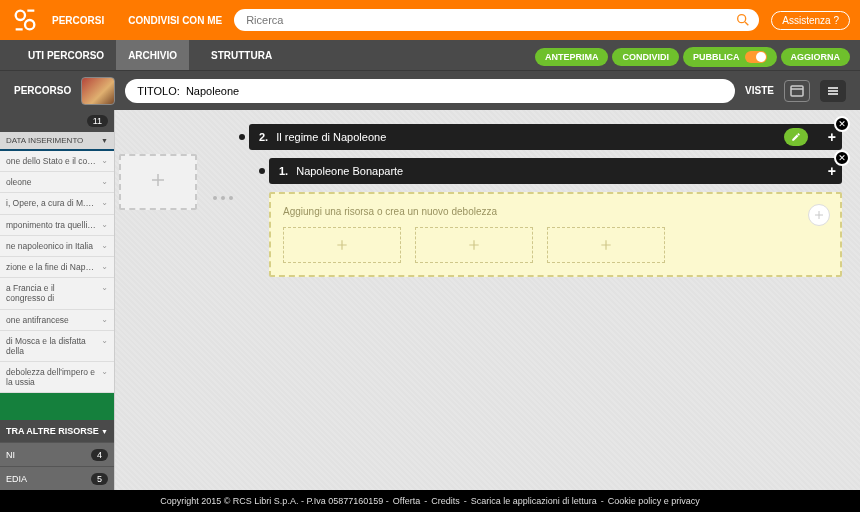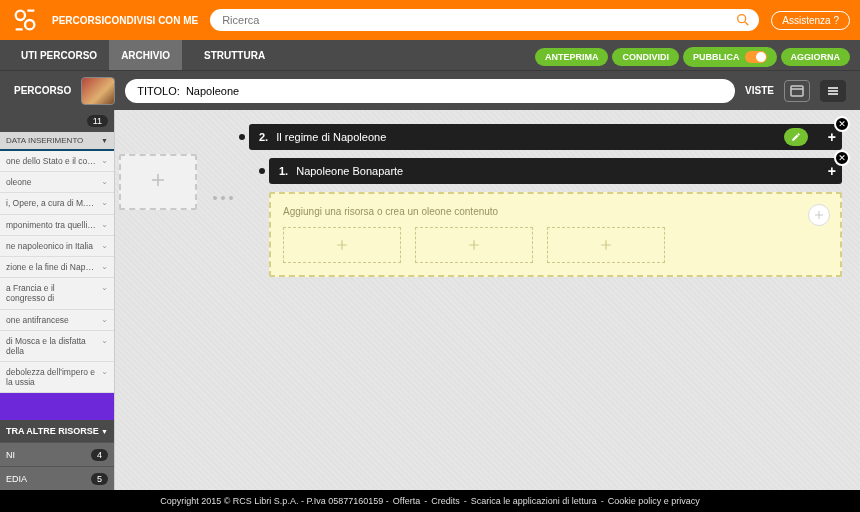--- a/index.html
+++ b/index.html
@@ -1,43 +1,43 @@
 <!DOCTYPE html>
 <html><head>
 <meta charset="utf-8">
 <style>
 *{box-sizing:border-box;margin:0;padding:0;font-family:Arial,Helvetica,sans-serif}
 html,body{width:860px;height:512px;overflow:hidden;background:#e8e8e8}
 .topbar{background:#ff7a00;height:40px;display:flex;align-items:center;padding:0 10px;gap:12px}
 .logo{width:30px;height:30px;display:flex;align-items:center;justify-content:center;color:#fff}
 .logo svg{width:28px;height:28px}
-.topnav{display:flex;gap:0}
+.topnav{display:flex;gap:24px}
 .topnav-item{color:#fff;font-size:10px;font-weight:bold;cursor:pointer}
 .search-wrap{flex:1;position:relative}
 .search-input{width:100%;height:22px;border-radius:11px;border:none;padding:0 30px 0 12px;font-size:11px;outline:none}
 .search-icon{position:absolute;right:8px;top:3px;width:16px;height:16px;color:#ff8c1a}
 .assist{border:1px solid #fff;color:#fff;border-radius:10px;padding:3px 10px;font-size:10px;cursor:pointer}
-.subbar{background:#4a4a4a;height:30px;display:flex;align-items:center;padding-left:9px}
+.subbar{background:#4a4a4a;height:30px;display:flex;align-items:center;padding-left:16px}
 .subtab{color:#fff;font-size:10px;font-weight:bold;padding:0 12px;height:30px;display:flex;align-items:center;cursor:pointer}
 .subtab.archive{background:#6f6f6f}
 .subtab.plain{background:transparent;margin-left:10px}
 .actionbar{position:absolute;right:10px;top:47px;display:flex;gap:4px;align-items:center}
 .pill{border-radius:11px;padding:4px 10px;font-size:9px;font-weight:bold;color:#fff;cursor:pointer;display:flex;align-items:center;gap:5px}
 .pill.green{background:#6fc02c}
 .toggle{width:22px;height:12px;background:#ff9a2e;border-radius:6px;position:relative}
 .toggle::after{content:"";position:absolute;right:1px;top:1px;width:10px;height:10px;background:#fff;border-radius:50%}
 .header2{background:#4a4a4a;height:40px;display:flex;align-items:center;padding:0 14px;gap:10px;border-top:1px solid #3a3a3a}
 .header2 .lbl{color:#fff;font-size:10px;font-weight:bold}
 .thumb{width:34px;height:28px;border-radius:4px;border:1px solid #888;background:linear-gradient(135deg,#b5463a 0%,#e0b070 60%,#7a4a2a 100%)}
 .title-input{flex:1;height:24px;border-radius:12px;border:none;padding:0 12px;font-size:11px;outline:none}
 .viste{color:#fff;font-size:10px;font-weight:bold;}
 .viewbtn{width:26px;height:22px;border:1px solid #888;border-radius:4px;display:flex;align-items:center;justify-content:center;color:#ccc;cursor:pointer}
 .viewbtn.active{background:#333;border-color:#333;color:#fff}
 .main{display:flex;height:calc(512px - 40px - 30px - 40px - 22px)}
-.sidebar{width:115px;background:#6d28d9;display:flex;flex-direction:column;border-right:1px solid #ccc;font-size:9px}
+.sidebar{width:115px;background:#15803d;display:flex;flex-direction:column;border-right:1px solid #ccc;font-size:9px}
 .side-head{background:#4a4a4a;color:#fff;height:22px;display:flex;align-items:center;justify-content:flex-end;padding:0 6px;font-size:9px;position:relative}
 .count-badge{background:#2a2a2a;color:#fff;border-radius:8px;padding:1px 6px;font-size:9px}
 .side-filter{background:#d8d8d8;color:#444;font-size:8px;padding:4px 6px;border-bottom:2px solid #0c4a6e;display:flex;justify-content:space-between;align-items:center}
 .side-list{flex:1;overflow:hidden}
 .side-item{background:#f2f2f2;border-bottom:1px solid #ddd;padding:5px 6px;color:#555;font-size:8.5px;display:flex;justify-content:space-between;align-items:flex-start;cursor:pointer;line-height:1.2}
 .side-item .txt{overflow:hidden;text-overflow:ellipsis;white-space:nowrap;max-width:90px}
 .side-item.multiline .txt{white-space:normal}
 .chev{color:#999;font-size:8px}
 .side-dark{background:#4a4a4a;color:#fff;font-size:9px;font-weight:bold;padding:6px;display:flex;justify-content:space-between;align-items:center;cursor:pointer}
 .side-bottom{margin-top:auto}
@@ -225,21 +225,21 @@
 
       <div class="block row2">
         <span class="bullet"></span>
         <span class="num">1.</span>
         <span>Napoleone Bonaparte</span>
         <span class="plus-btn">+</span>
         <span class="close-round">✕</span>
       </div>
 
       <div class="contentzone">
-        <div class="cz-prompt">Aggiungi una risorsa o crea un oleone contenuto</div>
+        <div class="cz-prompt">Aggiungi una risorsa o crea un nuovo debolezza</div>
         <div class="cz-add">
           <svg width="12" height="12" viewBox="0 0 24 24" fill="none" stroke="#c8c8c8" stroke-width="2">
               <path d="M12 4v16M4 12h16"></path>
             </svg>
         </div>
         <div class="cz-slots">
           <div class="slot">
               <svg width="14" height="14" viewBox="0 0 24 24" fill="none" stroke="currentColor" stroke-width="2">
                 <path d="M12 4v16M4 12h16"></path>
               </svg>

